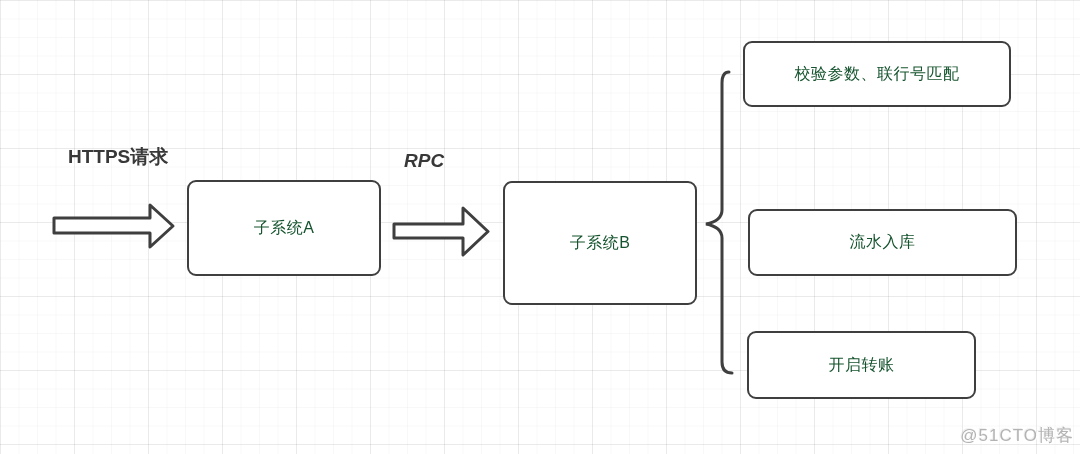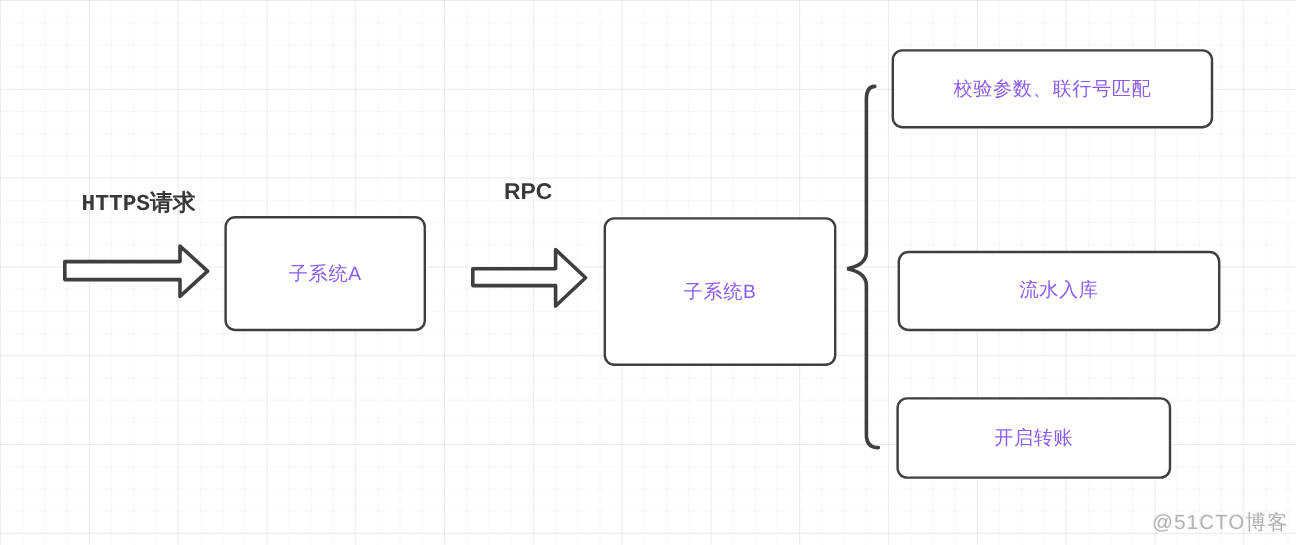--- a/index.html
+++ b/index.html
@@ -30,37 +30,37 @@
   .node {
     position: absolute;
     box-sizing: border-box;
     background: #ffffff;
     border: 2.5px solid #3f3f3f;
     border-radius: 9px;
     display: flex;
     align-items: center;
     justify-content: center;
     font-size: 16px;
-    color: #8b5cf6;
+    color: #14532d;
     letter-spacing: 0.5px;
   }
-  .node-a { left: 187px; top: 180px; width: 168px; height: 96px; }
+  .node-a { left: 187px; top: 180px; width: 194px; height: 96px; }
   .node-b { left: 503px; top: 181px; width: 194px; height: 124px; }
   .task-1 { left: 743px; top: 41px;  width: 268px; height: 66px; }
   .task-2 { left: 748px; top: 196px; width: 269px; height: 67px; margin-top: 13px; }
   .task-3 { left: 747px; top: 331px; width: 229px; height: 68px; }
   .flow-label {
     position: absolute;
     font-size: 19px;
     font-weight: 700;
     color: #383838;
     white-space: nowrap;
   }
-  .label-https { left: 68px; top: 156px; font-family: Liberation Mono, monospace; }
-  .label-rpc   { left: 420px; top: 150px; }
+  .label-https { left: 68px; top: 144px; }
+  .label-rpc   { left: 404px; top: 150px; font-style: italic; }
   .watermark {
     position: absolute;
     right: 6px;
     top: 424px;
     font-size: 17px;
     color: #b3b3b3;
     letter-spacing: 1px;
     text-shadow: 1px 1px 0 #ffffff, -1px -1px 0 rgba(0,0,0,0.06);
     white-space: nowrap;
   }

